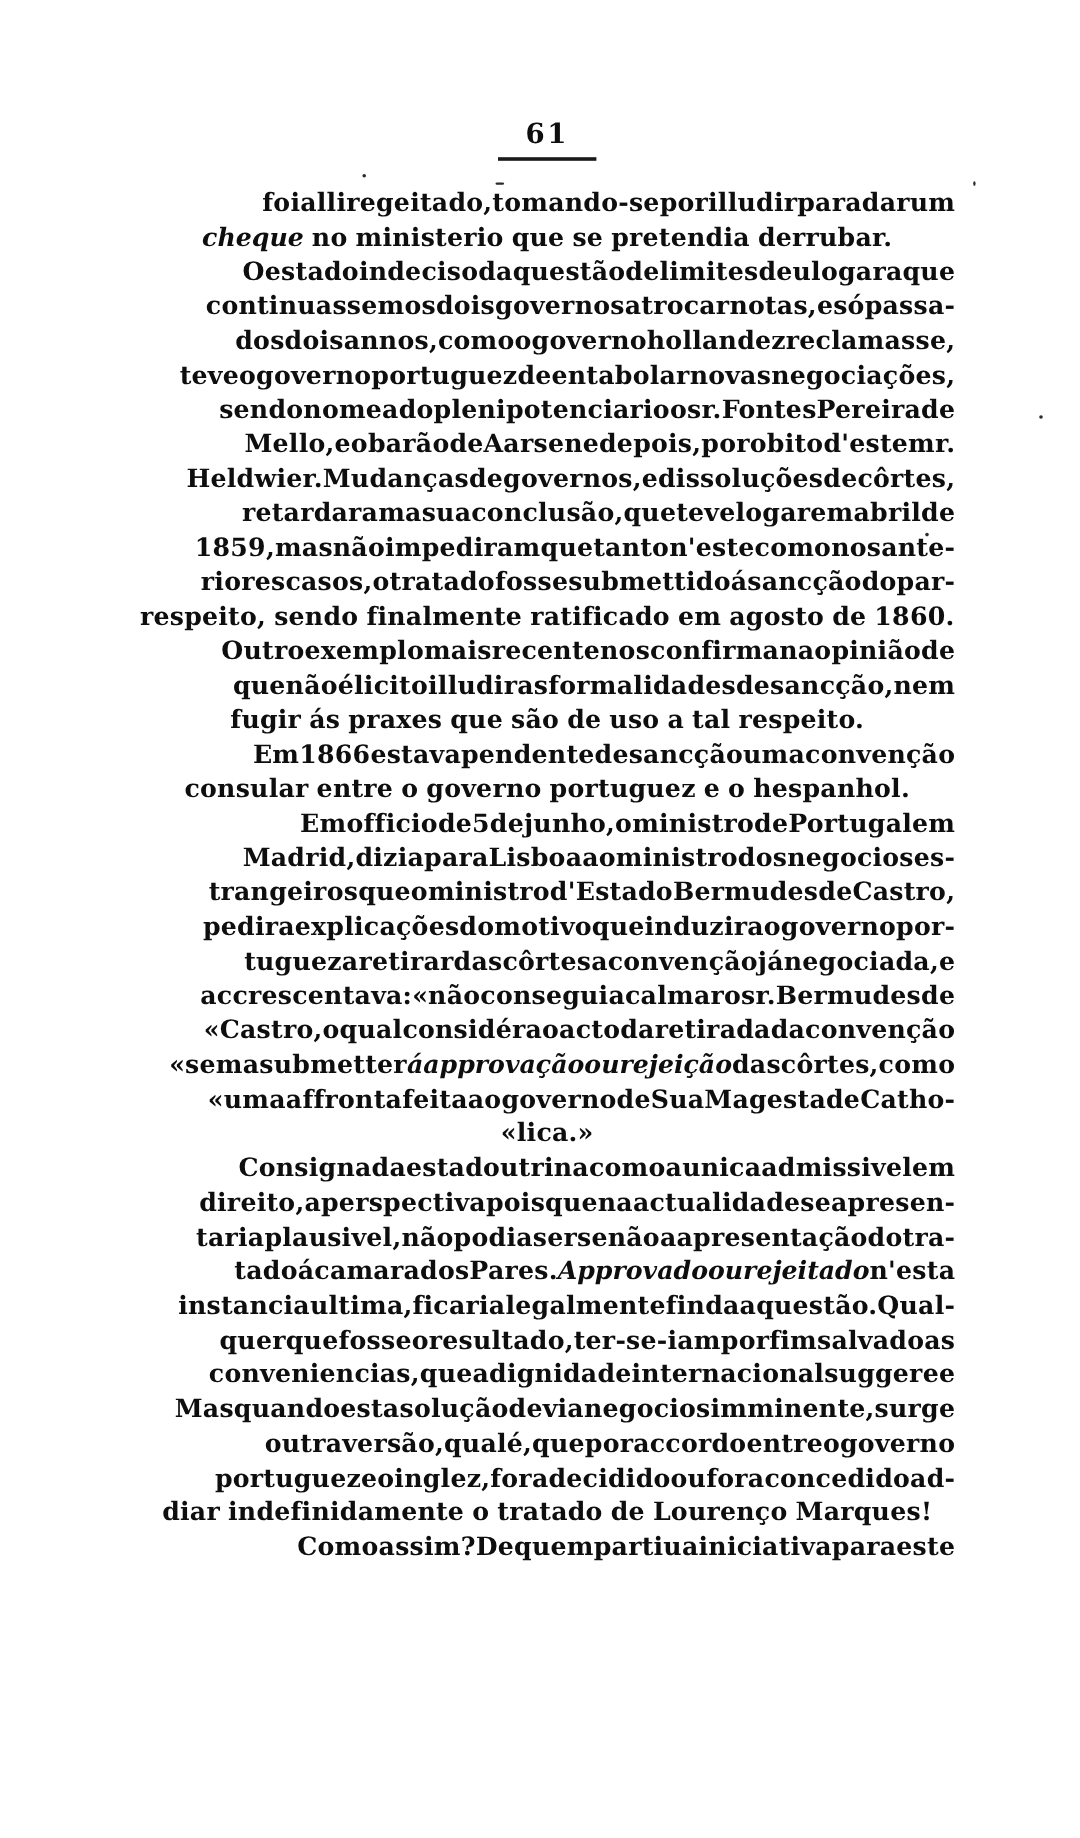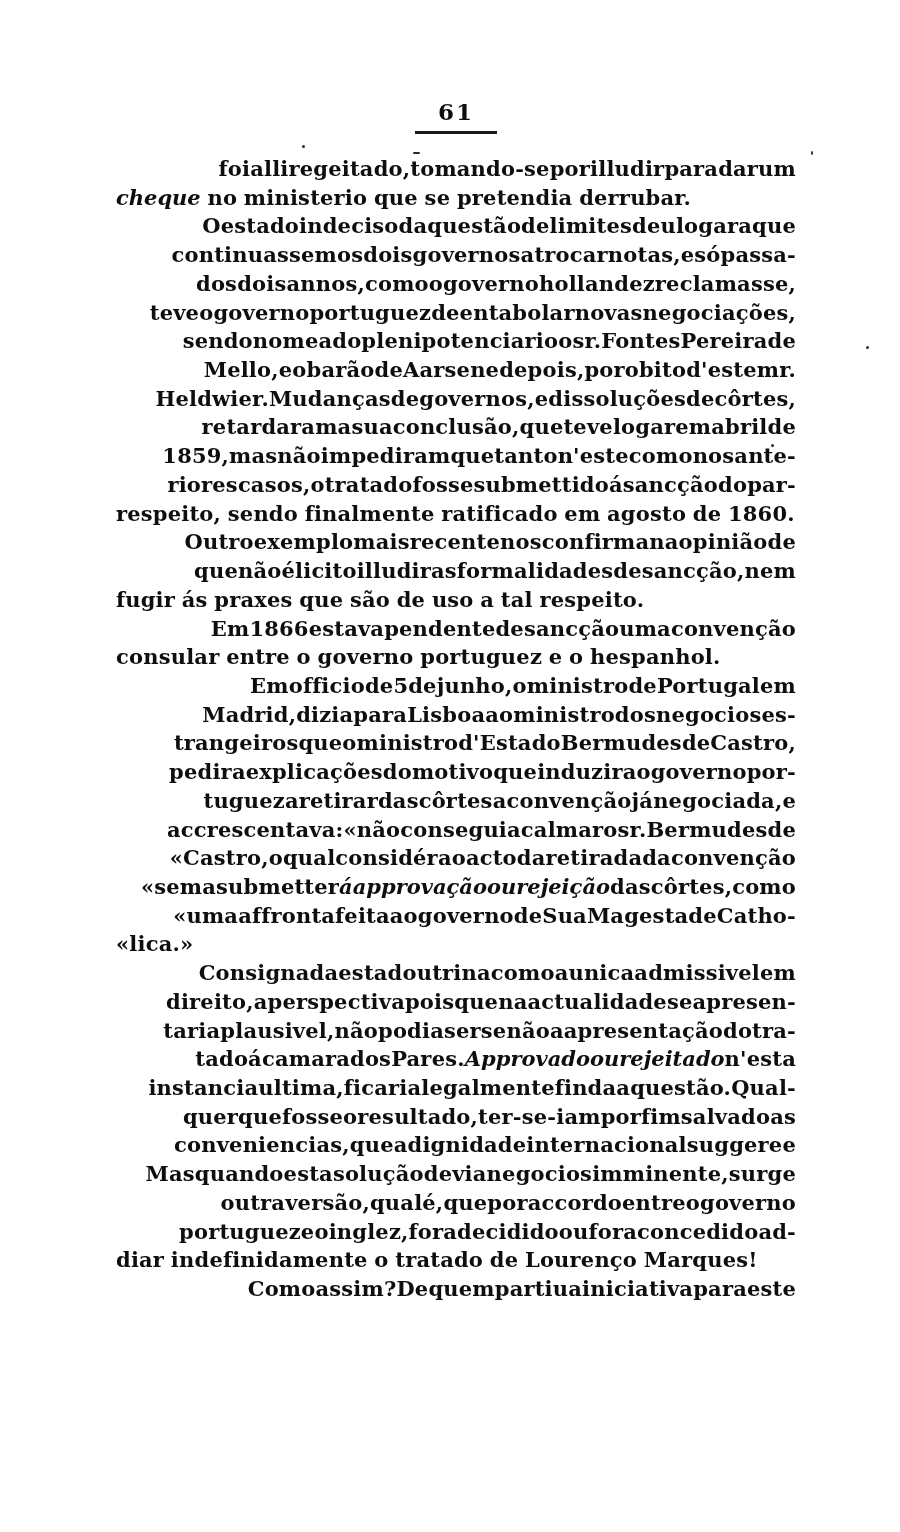--- a/index.html
+++ b/index.html
@@ -47,21 +47,21 @@
     display: flex;
     justify-content: flex-end;
     align-items: baseline;
     height: 28.72px;
     font-size: 21px;
     font-weight: bold;
     white-space: nowrap;
     letter-spacing: 0.2px;
   }
   .line.end {
-    justify-content: flex-start;
+    justify-content: center;
     gap: 0.32em;
   }
   .line.ind {
     padding-left: 26px;
   }
   .w { display: inline-block; }
   .w.it {
     font-style: italic;
     letter-spacing: 0;
   }

